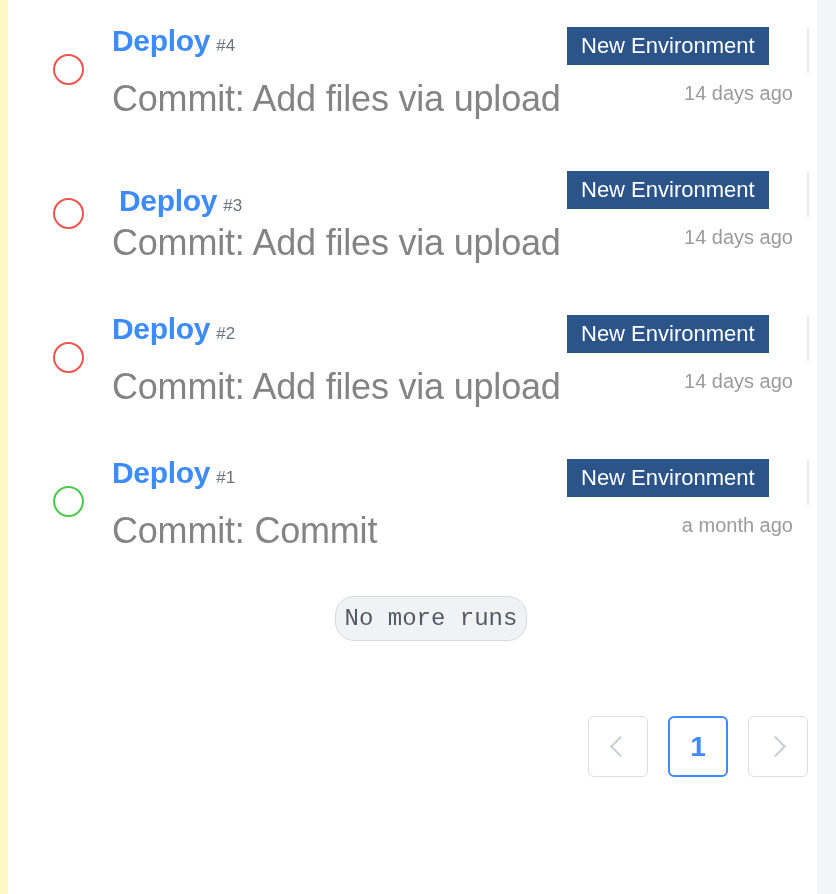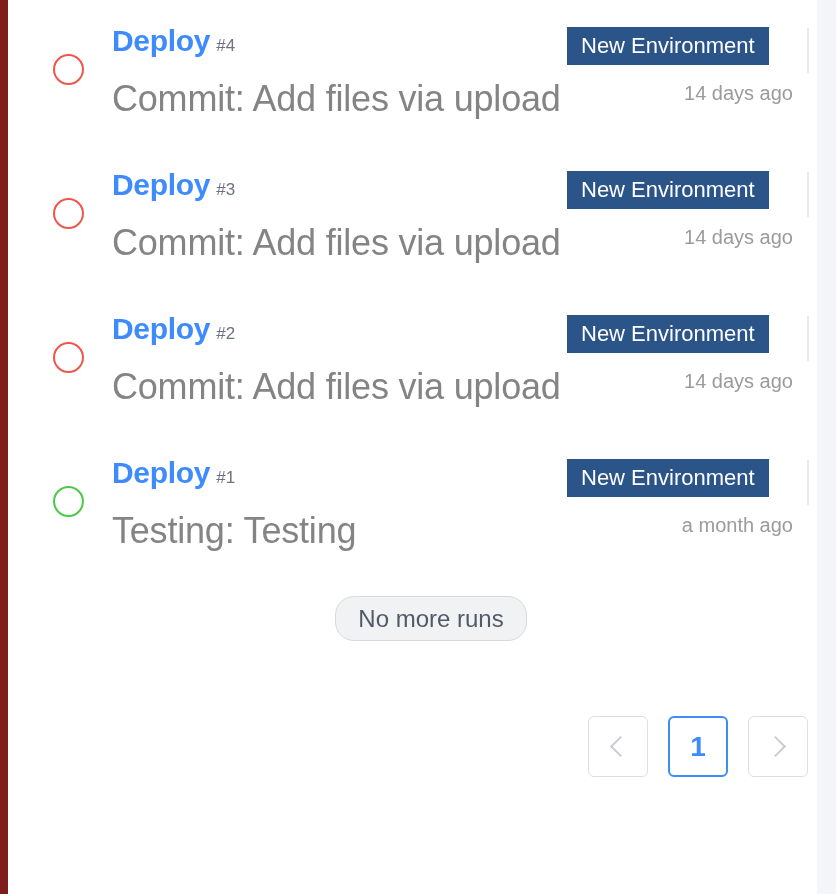--- a/index.html
+++ b/index.html
@@ -14,21 +14,21 @@
     background: #f4f5f8;
     font-family: "Liberation Sans", sans-serif;
     -webkit-font-smoothing: antialiased;
   }
 
   
   #page {
     position: relative;
     width: 836px;
     height: 894px;
-    background: #7f1d1d;
+    background: #fef9c3;
   }
 
   .card {
     position: absolute;
     left: 8px;
     top: 0;
     width: 809px;
     height: 894px;
     background: #ffffff;
   }
@@ -142,20 +142,21 @@
     height: 45px;
     display: flex;
     align-items: center;
     justify-content: center;
     background: #f1f2f4;
     border: 1px solid #d6d9de;
     border-radius: 19px;
     color: #515b68;
     font-size: 24px;
     white-space: nowrap;
+    font-family: Liberation Mono, monospace;
   }
 
   
   .pagination {
     position: absolute;
     left: 580px;
     top: 716px;
     display: flex;
     gap: 20px;
   }
@@ -207,21 +208,21 @@
           <span class="run-name">Deploy</span><span class="run-number">#4</span>
         </div>
         <div class="run-commit" style="top:81px;">Commit: Add files via upload</div>
         <div class="env-badge" style="left:559px; top:27px;">New Environment</div>
         <div class="row-separator" style="left:799px; top:28px;"></div>
         <div class="run-time" style="right:24px; top:83px;">14 days ago</div>
       </div>
 
       <div class="run-row">
         <span class="status-circle red" style="top:54px;"></span>
-        <div class="run-title" style="top:26px;">
+        <div class="run-title" style="top:42px;margin-left:7px;">
           <span class="run-name">Deploy</span><span class="run-number">#3</span>
         </div>
         <div class="run-commit" style="top:81px;">Commit: Add files via upload</div>
         <div class="env-badge" style="left:559px; top:27px;">New Environment</div>
         <div class="row-separator" style="left:799px; top:28px;"></div>
         <div class="run-time" style="right:24px; top:83px;">14 days ago</div>
       </div>
 
       <div class="run-row">
         <span class="status-circle red" style="top:54px;"></span>
@@ -232,21 +233,21 @@
         <div class="env-badge" style="left:559px; top:27px;">New Environment</div>
         <div class="row-separator" style="left:799px; top:28px;"></div>
         <div class="run-time" style="right:24px; top:83px;">14 days ago</div>
       </div>
 
       <div class="run-row">
         <span class="status-circle green" style="top:54px;"></span>
         <div class="run-title" style="top:26px;text-align:center;">
           <span class="run-name">Deploy</span><span class="run-number">#1</span>
         </div>
-        <div class="run-commit" style="top:81px;">Testing: Testing</div>
+        <div class="run-commit" style="top:81px;">Commit: Commit</div>
         <div class="env-badge" style="left:559px; top:27px;">New Environment</div>
         <div class="row-separator" style="left:799px; top:28px;"></div>
         <div class="run-time" style="right:24px; top:83px;">a month ago</div>
       </div>
 
     </div>
 
     <div class="no-more-runs">No more runs</div>
 
     <div class="pagination">

